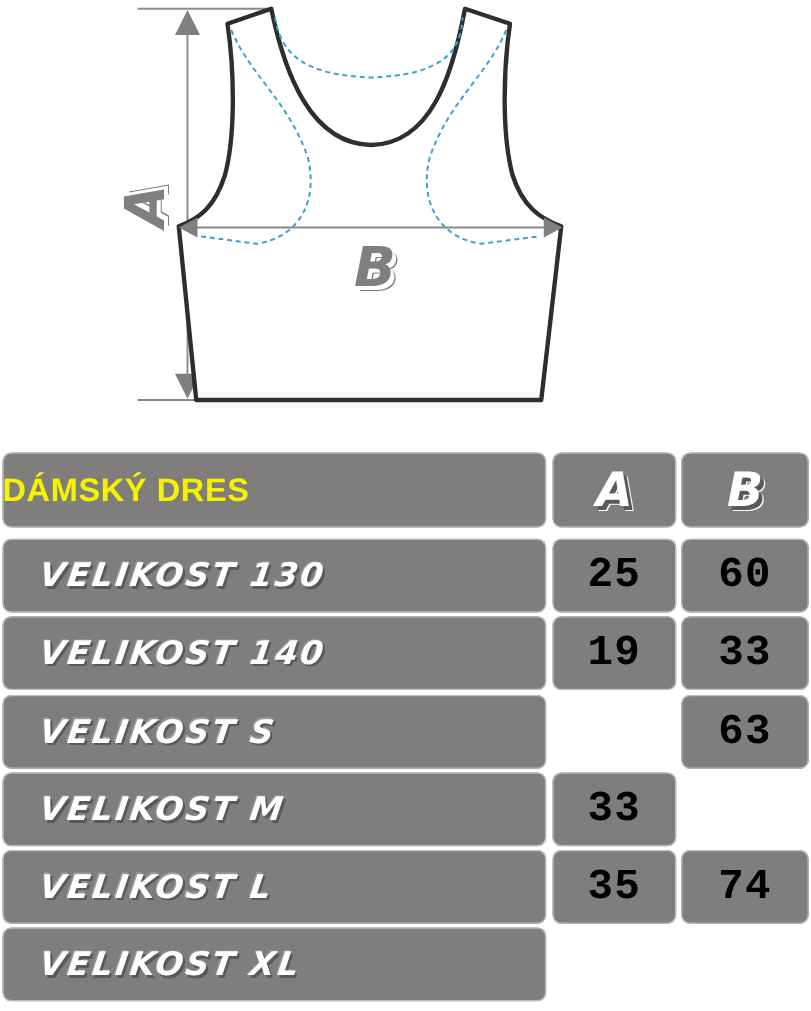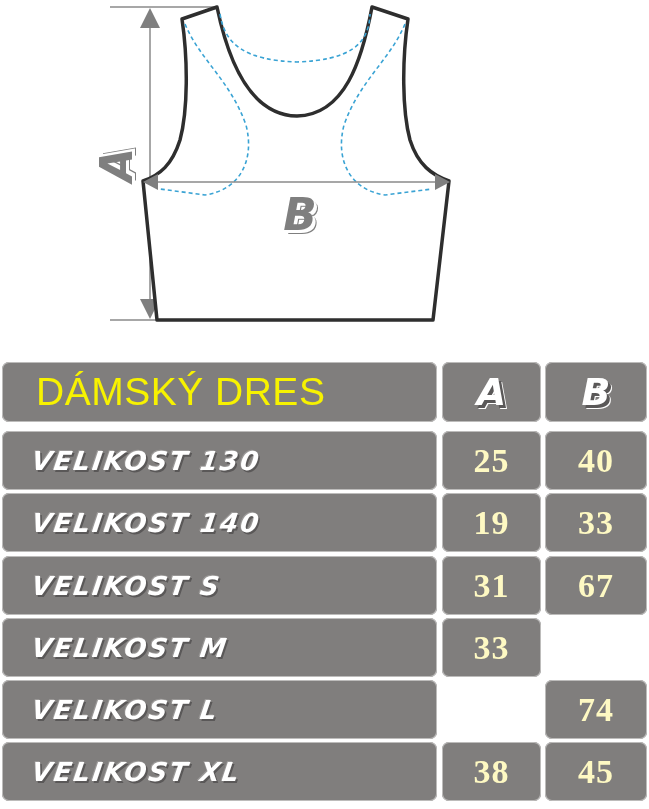--- a/index.html
+++ b/index.html
@@ -4,23 +4,23 @@
 <style>
   html, body { margin: 0; padding: 0; background: #ffffff; }
   body { width: 649px; height: 809px; position: relative; overflow: hidden; font-family: "Liberation Sans", sans-serif; }
   .diagram { position: absolute; left: 0; top: 0; width: 649px; height: 340px; }
   .table { position: absolute; left: 2px; top: 362px; width: 645px; }
   .row { position: absolute; left: 0; width: 645px; height: 59px; }
   .cell { position: absolute; top: 0; height: 100%; background: #807e7d; border-radius: 7px; box-shadow: 0 0 0 1px #bdbcbb inset; display: flex; align-items: center; }
   .c-label { left: 0; width: 435px; }
   .c-a { left: 440px; width: 99px; justify-content: center; }
   .c-b { left: 543px; width: 102px; justify-content: center; }
-  .title { color: #f7f200; font-weight: normal; font-size: 39px; padding-left: 34px; letter-spacing: 0.5px; font-family: "Liberation Sans", sans-serif; }
+  .title { color: #f7f200; font-weight: bold; font-size: 26px; letter-spacing: 0.5px; font-family: "Liberation Sans", sans-serif; }
   .size-label { color: #ffffff; font-weight: bold; font-style: italic; font-size: 26px; padding-left: 30px; letter-spacing: 2px; transform: skewX(-8deg); text-shadow: 2px 2px 0 #5a5858, -1px -1px 0 #9a9897; font-family: "DejaVu Sans", sans-serif; }
-  .num { color: #fef9c3; font-weight: bold; font-size: 34px; font-family: Liberation Serif, serif; letter-spacing: 1px; }
+  .num { color: #000000; font-weight: bold; font-size: 34px; font-family: Liberation Mono, monospace; letter-spacing: 1px; }
   .hdr-letter { color: #ffffff; font-weight: bold; font-style: italic; font-size: 38px; text-shadow: 3px 3px 0 #5a5858, 4px 4px 0 #ffffff; font-family: "DejaVu Sans", sans-serif; }
 </style>
 </head>
 <body>
 
 <div class="diagram">
   <svg width="649" height="340" viewBox="0 0 649 340">
 
     <line x1="110" y1="7" x2="218" y2="7" stroke="#8a8a8a" stroke-width="1.5"></line>
     <line x1="110" y1="320" x2="195" y2="320" stroke="#8a8a8a" stroke-width="1.5"></line>
@@ -56,70 +56,64 @@
   </div>
 
   <div class="row" style="top:69px;">
     <div class="cell c-label">
         <span class="size-label">VELIKOST 130</span>
       </div>
     <div class="cell c-a">
         <span class="num">25</span>
       </div>
     <div class="cell c-b">
-        <span class="num">40</span>
+        <span class="num">60</span>
       </div>
   </div>
 
   <div class="row" style="top:131px;">
     <div class="cell c-label">
         <span class="size-label">VELIKOST 140</span>
       </div>
     <div class="cell c-a">
         <span class="num">19</span>
       </div>
     <div class="cell c-b">
         <span class="num">33</span>
       </div>
   </div>
 
   <div class="row" style="top:194px;">
     <div class="cell c-label">
         <span class="size-label">VELIKOST S</span>
       </div>
-    <div class="cell c-a">
-        <span class="num">31</span>
-      </div>
     <div class="cell c-b">
-        <span class="num">67</span>
+        <span class="num">63</span>
       </div>
   </div>
 
   <div class="row" style="top:256px;">
     <div class="cell c-label">
         <span class="size-label">VELIKOST M</span>
       </div>
     <div class="cell c-a">
         <span class="num">33</span>
       </div>
   </div>
 
   <div class="row" style="top:318px;">
     <div class="cell c-label">
         <span class="size-label">VELIKOST L</span>
       </div>
+    <div class="cell c-a">
+        <span class="num">35</span>
+      </div>
     <div class="cell c-b">
         <span class="num">74</span>
       </div>
   </div>
 
   <div class="row" style="top:380px;">
     <div class="cell c-label">
         <span class="size-label">VELIKOST XL</span>
       </div>
-    <div class="cell c-a">
-        <span class="num">38</span>
-      </div>
-    <div class="cell c-b">
-        <span class="num">45</span>
-      </div>
   </div>
 </div>
 
 </body></html>

